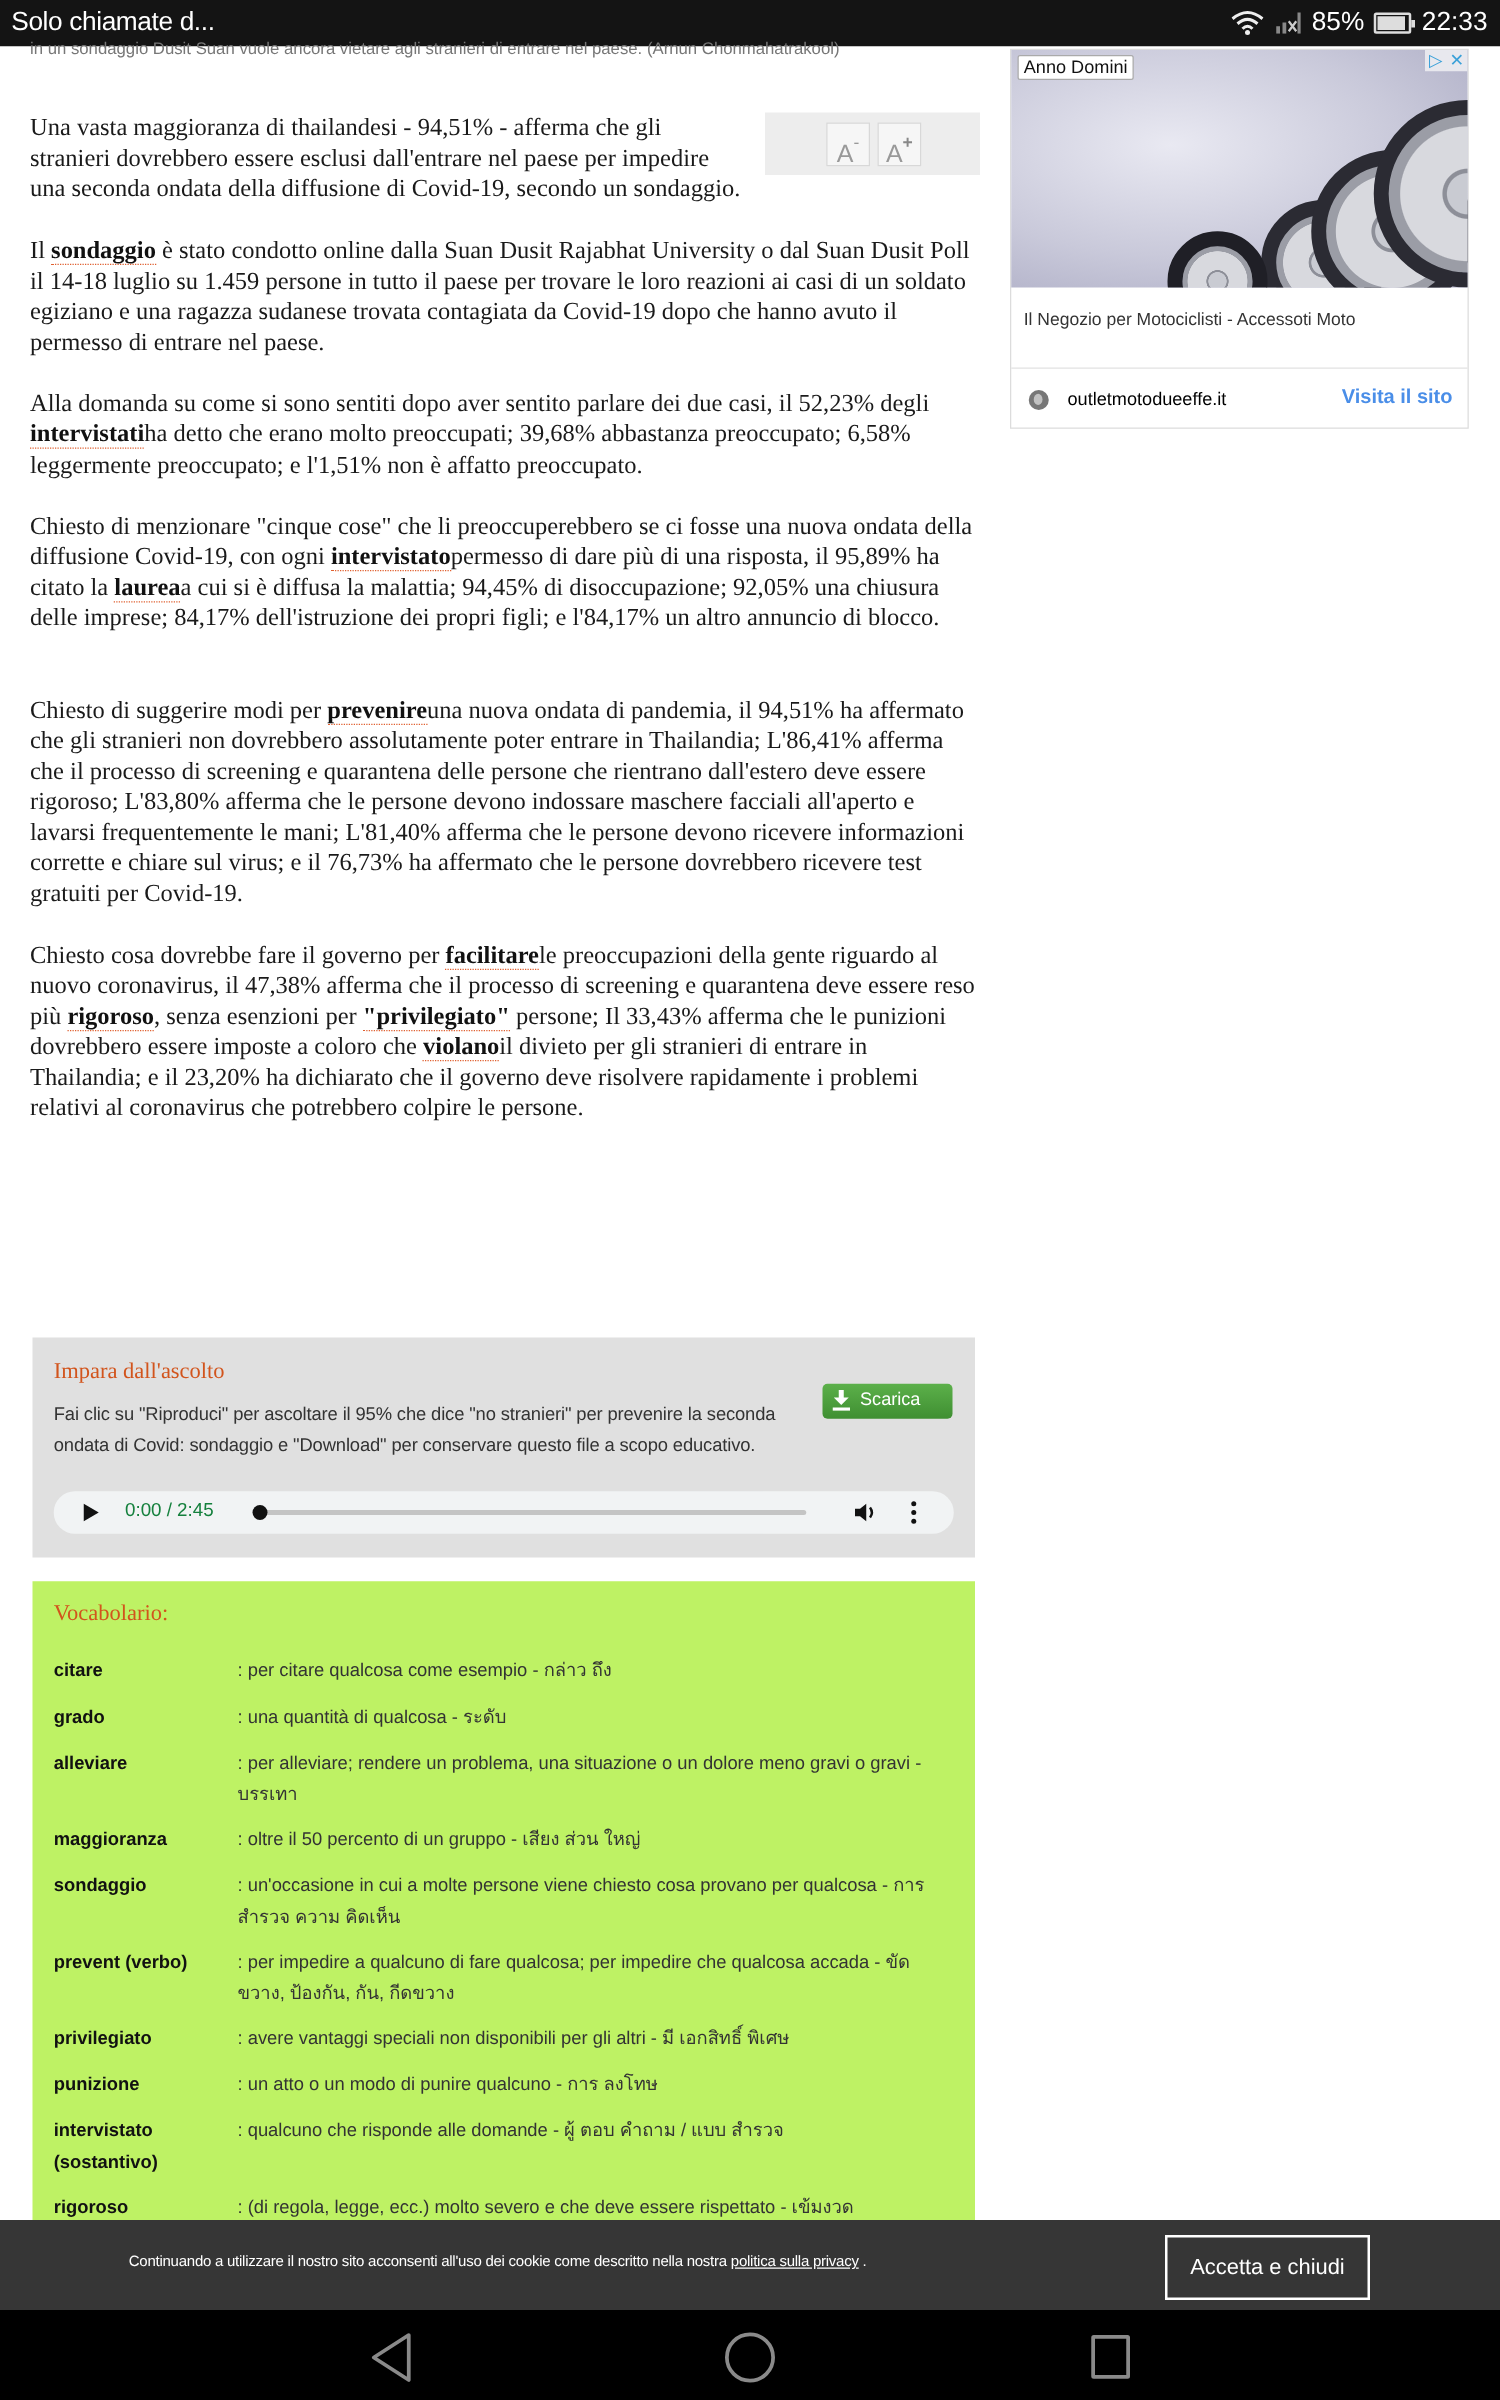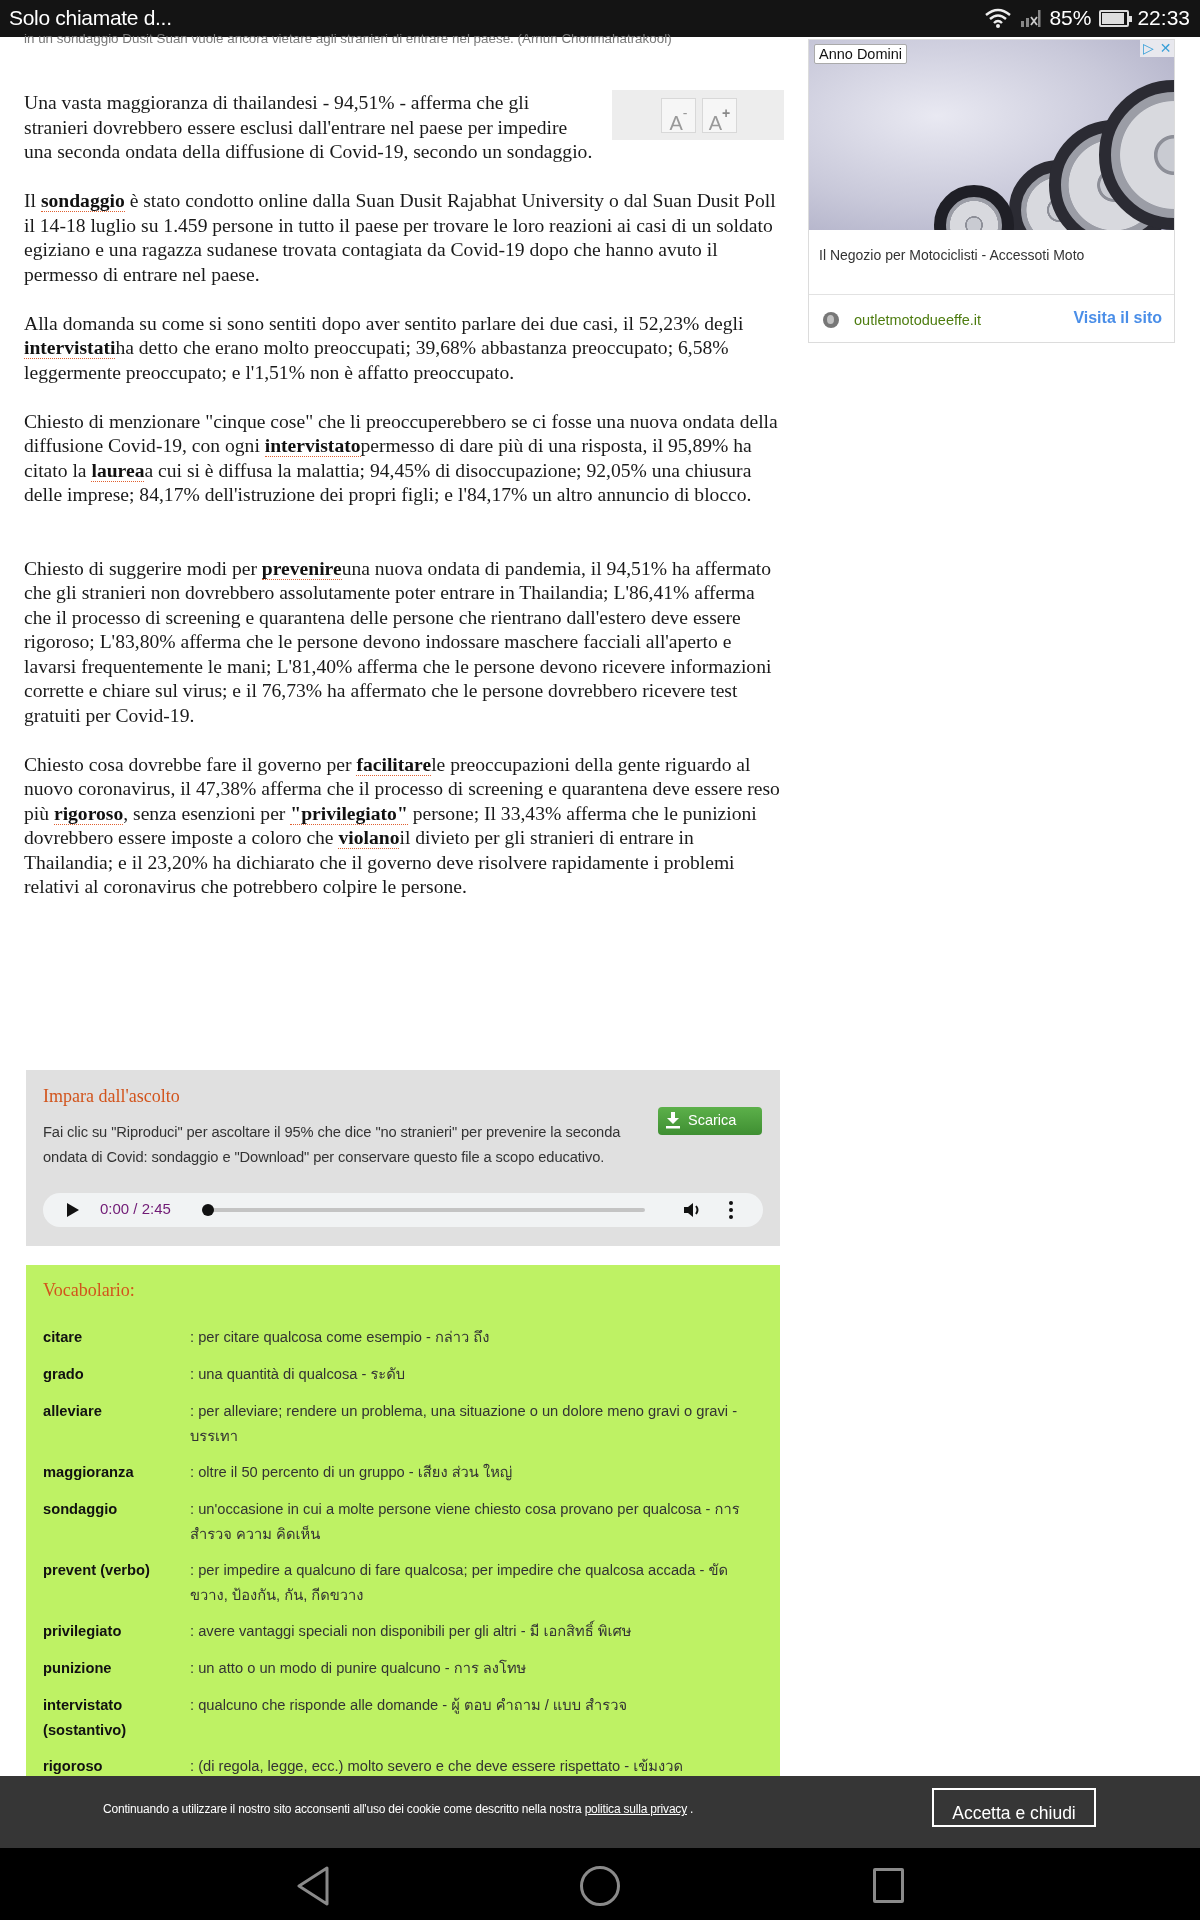--- a/index.html
+++ b/index.html
@@ -39,50 +39,50 @@
   .ad { position: absolute; left: 808px; top: 39px; width: 367px; height: 304px; border: 1px solid #dcdcdc; background: #fff; font-family: "Liberation Sans", sans-serif; padding-left: 36px; }
   .ad-img { position: absolute; left: 0; top: 0; width: 365px; height: 190px; background: radial-gradient(ellipse at 35% 40%, #e9e9f2 0%, #c9c9da 55%, #a9a9c2 100%); overflow: hidden; }
   .ad-brand { position: absolute; left: 5px; top: 4px; background: #fff; border: 1px solid #aaa; border-radius: 2px; font-size: 14.5px; padding: 1px 4px; color: #111; }
   .ad-choices { position: absolute; right: 0; top: 0; display: flex; background: #e8e8ee; }
   .ad-choices span { width: 17px; height: 17px; font-size: 14px; color: #3aa0d8; text-align: center; line-height: 17px; }
   .wheel { position: absolute; border-radius: 50%; border: 12px solid #2b2b33; background: radial-gradient(circle, #c9cbd2 0 18%, #8d8f98 19% 22%, #d8d9de 23% 60%, #9b9da6 61% 100%); }
   .ad-desc { position: absolute; left: 10px; top: 207px; font-size: 14px; color: #333; }
   .ad-sep { position: absolute; left: 0; top: 254px; width: 365px; height: 1px; background: #e2e2e2; }
   .ad-globe { position: absolute; left: 14px; top: 272px; width: 16px; height: 16px; border-radius: 50%; background: #777; }
   .ad-globe::after { content: ""; position: absolute; left: 4px; top: 3px; width: 7px; height: 9px; border-radius: 50%; background: #fff; opacity: .55; }
-  .ad-url { position: absolute; left: 45px; top: 272px; font-size: 14.5px; color: #4d7c0f; }
+  .ad-url { position: absolute; left: 45px; top: 272px; font-size: 14.5px; color: #000000; }
   .ad-visit { position: absolute; right: 12px; top: 269px; font-size: 16px; font-weight: bold; color: #4a8ee8; }
 
   
   .audio-box { position: absolute; left: 26px; top: 1070px; width: 754px; height: 176px; background: #e0e0e0; font-family: "Liberation Sans", sans-serif; }
   .audio-title { position: absolute; left: 17px; top: 16px; font-family: "Liberation Serif", serif; font-size: 18px; color: #d2541c; }
   .audio-text { position: absolute; left: 17px; top: 50px; width: 610px; font-size: 14.7px; line-height: 24.5px; color: #333; letter-spacing: -0.1px; }
   .scarica { position: absolute; left: 632px; top: 37px; width: 104px; height: 28px; background: linear-gradient(#5cb04a, #3f8f32); border-radius: 4px; color: #fff; font-size: 14.5px; line-height: 27px; padding-left: 30px; }
   .scarica svg { position: absolute; left: 8px; top: 5px; }
   .player { position: absolute; left: 17px; top: 123px; width: 720px; height: 34px; background: #f1f3f4; border-radius: 17px; }
   .play { position: absolute; left: 24px; top: 10px; width: 0; height: 0; border-left: 12px solid #111; border-top: 7px solid transparent; border-bottom: 7px solid transparent; }
-  .ptime { position: absolute; left: 57px; top: 7px; font-size: 15px; color: #701a75; }
+  .ptime { position: absolute; left: 57px; top: 7px; font-size: 15px; color: #15803d; }
   .track { position: absolute; left: 162px; top: 15px; width: 440px; height: 4px; background: #c4c4c4; border-radius: 2px; }
   .thumb { position: absolute; left: 159px; top: 11px; width: 12px; height: 12px; border-radius: 50%; background: #111; }
   .vol { position: absolute; left: 640px; top: 9px; width: 20px; height: 16px; }
   .more { position: absolute; left: 686px; top: 8px; width: 4px; height: 18px; }
   .more i { display: block; width: 4px; height: 4px; border-radius: 50%; background: #111; margin-bottom: 3px; }
 
   
   .vocab { position: absolute; left: 26px; top: 1265px; width: 754px; height: 515px; background: #bef264; font-family: "Liberation Sans", sans-serif; }
   .vocab-title { position: absolute; left: 17px; top: 15px; font-family: "Liberation Serif", serif; font-size: 18px; color: #d2541c; }
   .vrow { position: absolute; left: 17px; width: 720px; font-size: 14.7px; line-height: 24.5px; color: #222; }
   .vterm { position: absolute; left: 0; top: 0; width: 140px; font-weight: bold; color: #111; }
   .vdef { position: absolute; left: 147px; top: 0; width: 560px; color: #333; }
 
   
   .cookie { position: absolute; left: 0; top: 1776px; width: 1200px; height: 72px; background: #363636; font-family: "Liberation Sans", sans-serif; color: #fff; }
   .cookie-text { position: absolute; left: 103px; top: 26px; font-size: 12px; letter-spacing: -0.2px; }
   .cookie-text a { color: #fff; text-decoration: underline; }
-  .cookie-btn { position: absolute; left: 932px; top: 12px; width: 164px; height: 39px; border: 2px solid #fff; color: #fff; font-size: 17.5px; text-align: center; line-height: 46px; }
+  .cookie-btn { position: absolute; left: 932px; top: 12px; width: 164px; height: 52px; border: 2px solid #fff; color: #fff; font-size: 17.5px; text-align: center; line-height: 46px; }
 
   
   .navbar { position: absolute; left: 0; top: 1848px; width: 1200px; height: 72px; background: #000; }
   .nav-back { position: absolute; left: 296px; top: 18px; }
   .nav-home { position: absolute; left: 580px; top: 18px; width: 40px; height: 40px; border: 3px solid #8a8a8a; border-radius: 50%; }
   .nav-recent { position: absolute; left: 873px; top: 20px; width: 31px; height: 35px; border: 3px solid #8a8a8a; border-radius: 2px; }
 </style>
 </head>
 <body>
 

